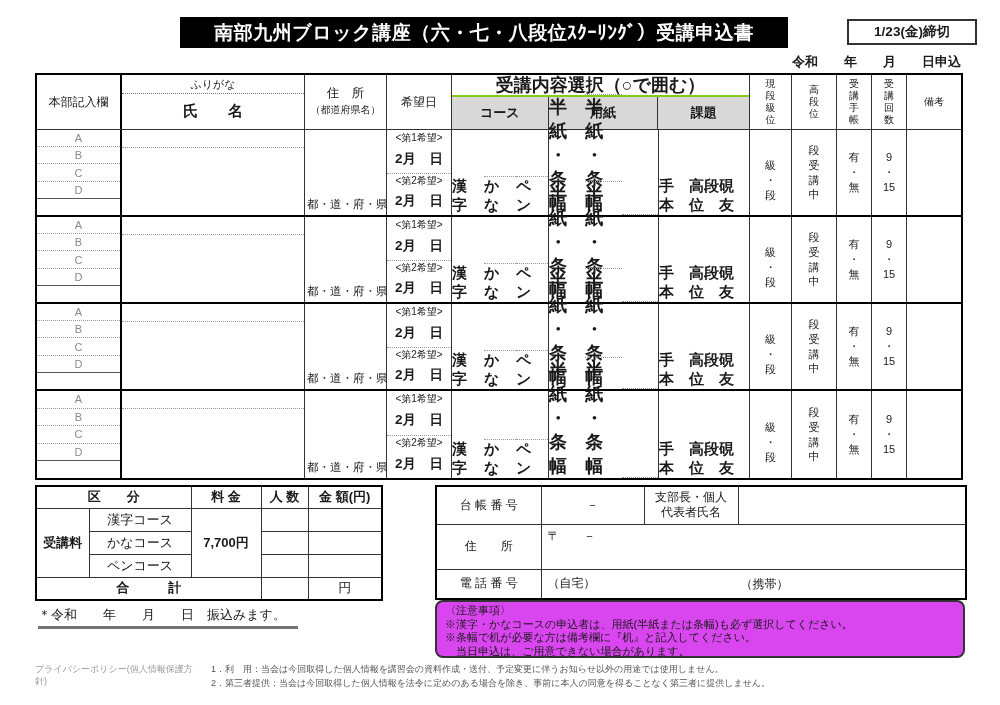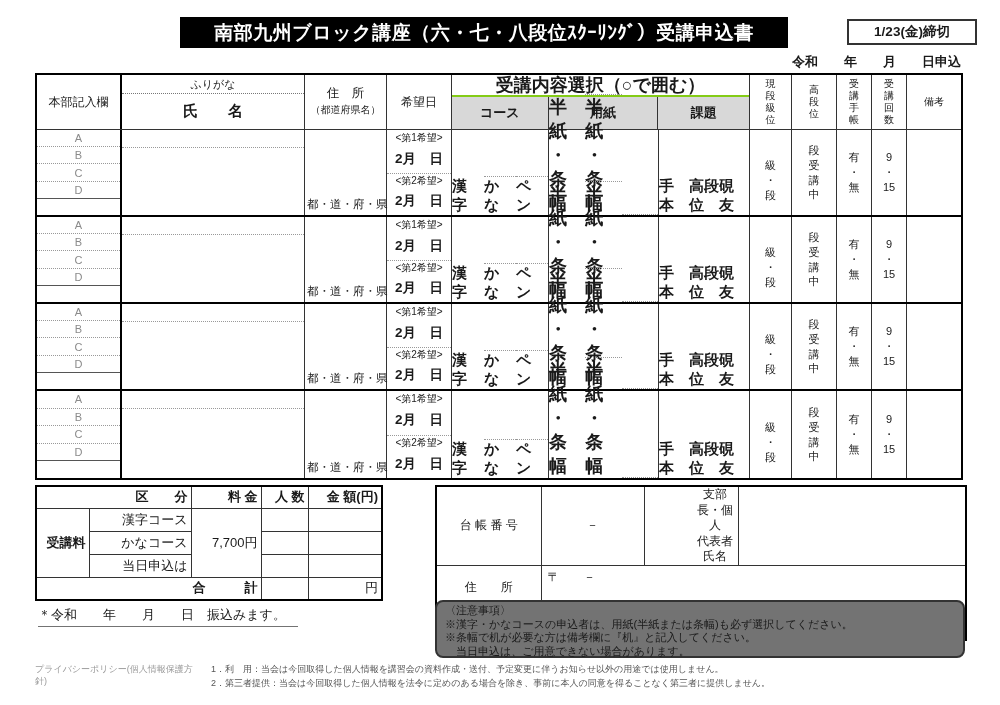--- a/index.html
+++ b/index.html
@@ -84,47 +84,47 @@
   .diag{
     background:linear-gradient(to top right,
       transparent calc(50% - 0.7px), #555 calc(50% - 0.7px),
       #555 calc(50% + 0.7px), transparent calc(50% + 0.7px));
   }
   .vtext{ display:flex; align-items:center; justify-content:center; text-align:center; font-size:11px; line-height:1.35; }
   .rank-low{ padding-top:16px; }
 
   
   .fee{ position:absolute; left:35px; top:485px; border-collapse:collapse; table-layout:fixed; border:2px solid #000; background:#fff; }
-  .fee th,.fee td{ border:1px solid #333; font-size:13px; text-align:right; padding:0 3px; }
+  .fee th,.fee td{ border:1px solid #333; font-size:13px; text-align:center; padding:0 3px; }
   .fee th{ font-weight:600; height:22px; }
   .fee td{ height:23px; }
   .col-glabel{ width:53px; } .col-cname{ width:102px; } .col-fee{ width:70px; } .col-ppl{ width:47px; } .col-amt{ width:74px; }
   .feelabel{ font-weight:700; }
-  .feeval{ font-size:15px; font-weight:400; }
+  .feeval{ font-size:15px; font-weight:700; }
   .totlabel{ font-weight:700; font-size:14px; height:24px;margin-left:8px; }
   .yen{ text-align:right; padding-right:6px; }
 
   
   .info{ position:absolute; left:435px; top:485px; border-collapse:collapse; table-layout:fixed; border:2px solid #000; background:#fff; }
   .info td{ border:1px solid #333; font-size:12px; }
   .ilabel{ text-align:center; }
-  .col-il{ width:105px; } .col-iv{ width:103px; } .col-rep{ width:94px;padding-left:48px; } .col-blank{ width:228px; }
+  .col-il{ width:105px; } .col-iv{ width:103px; } .col-rep{ width:94px; } .col-blank{ width:228px; }
   .r1{ height:38px; } .r2{ height:45px; } .r3{ height:30px; }
   .center{ text-align:center; }
   .rep{ font-size:11px; line-height:1.3; text-align:center; }
   .postal{ vertical-align:top; text-align:left; padding:3px 6px; }
   .phones{ text-align:left; position:relative; padding-left:6px; }
   .phones .mob{ position:absolute; left:47%; top:50%; transform:translateY(-50%); }
 
   
   .notes{
     position:absolute; left:435px; top:600px; width:530px; height:58px;
-    border:2px solid #333; border-radius:8px; padding:2px 8px; font-size:11px; line-height:1.24; background:#737373;
-  }
-  .transfer{ position:absolute; left:38px; top:606px; font-size:13px; border-bottom:1px solid #737373; padding:0 12px 2px 0; }
+    border:2px solid #333; border-radius:8px; padding:2px 8px; font-size:11px; line-height:1.24; background:#d946ef;
+  }
+  .transfer{ position:absolute; left:38px; top:606px; font-size:13px; border-bottom:3px solid #737373; padding:0 12px 2px 0; }
   .privacy{ position:absolute; left:35px; top:663px; display:flex; gap:8px; font-size:9px; }
   .plabel{ color:#9a9a9a; width:168px; flex:none; line-height:1.35; }
   .plines{ color:#555; line-height:1.5; }
 </style>
 </head>
 <body>
 
 <div class="page">
 
   <div class="title-box">南部九州ブロック講座（六・七・八段位ｽｸｰﾘﾝｸﾞ）受講申込書</div>
@@ -397,21 +397,21 @@
       <td rowspan="3" class="feeval">7,700円</td>
       <td></td>
       <td></td>
     </tr>
     <tr>
       <td>かなコース</td>
       <td></td>
       <td></td>
     </tr>
     <tr>
-      <td>当日申込は</td>
+      <td>ペンコース</td>
       <td></td>
       <td></td>
     </tr>
     <tr>
       <td colspan="3" class="totlabel">合　　　計</td>
       <td></td>
       <td class="yen">円</td>
     </tr>
   </tbody>
     </table>

